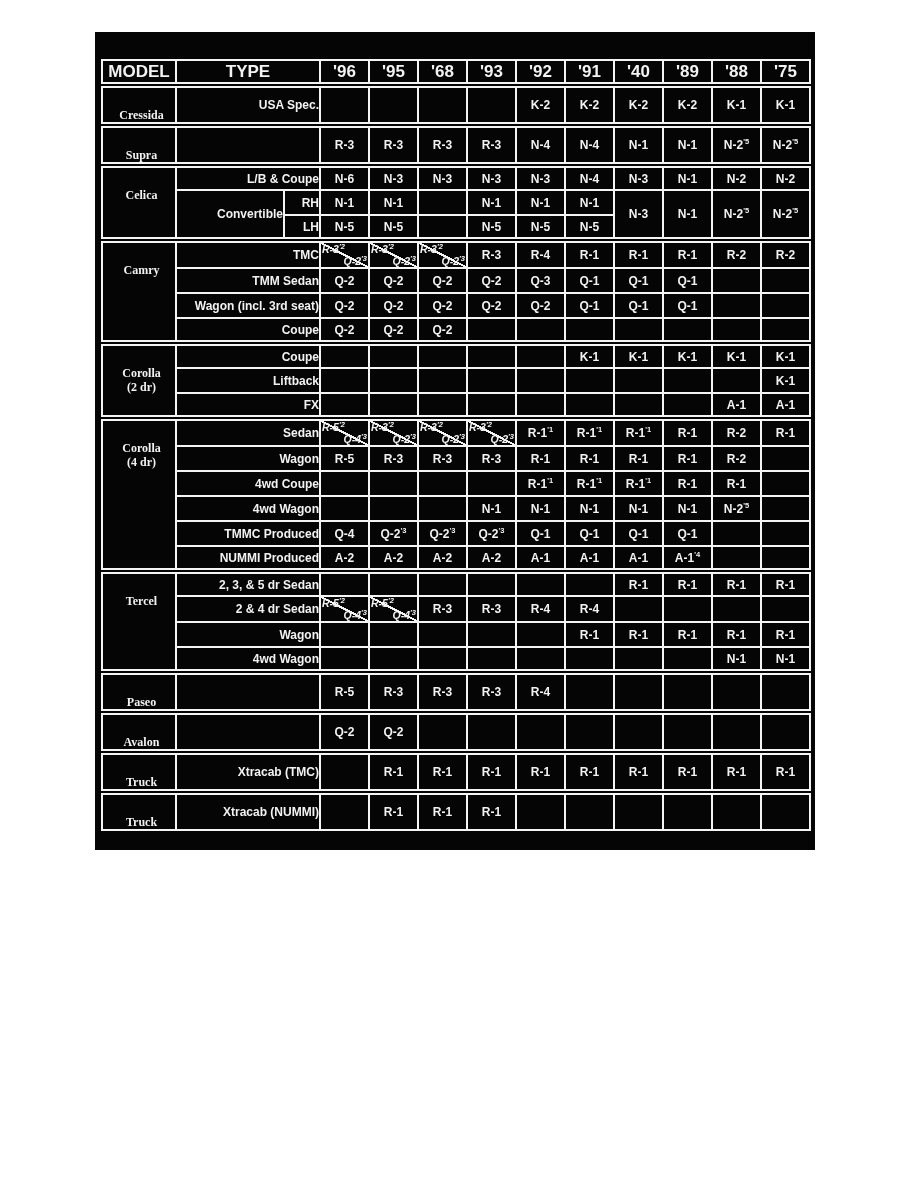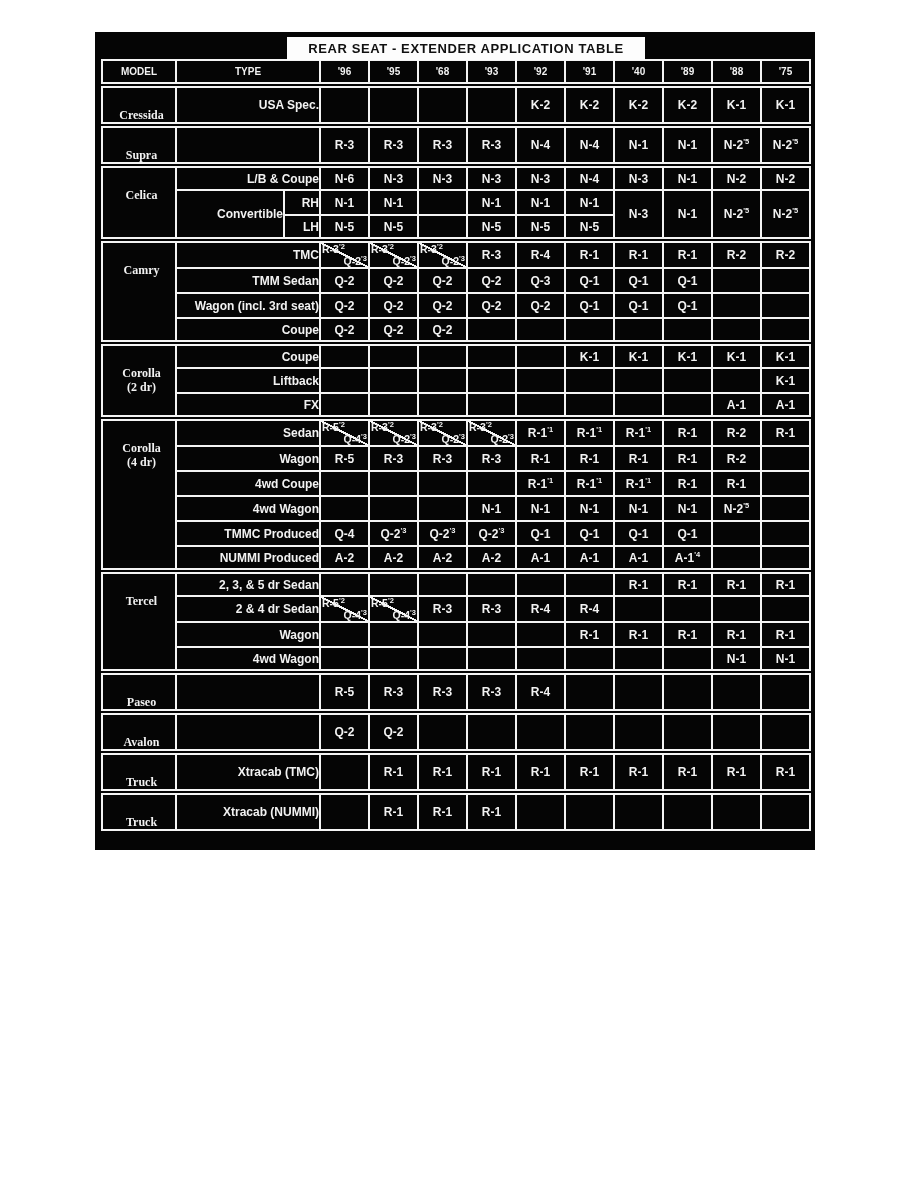--- a/index.html
+++ b/index.html
@@ -22,45 +22,44 @@
     border-collapse: collapse; table-layout: fixed; width: 708px;
     background: #050505;
   }
   .app-table th, .app-table td {
     border: 2px solid #f4f4f4;
     background: #050505; color: #f2f2f2;
     font-size: 12px; font-weight: bold;
     height: 25px; text-align: center; vertical-align: middle;
     overflow: hidden; white-space: nowrap;
   }
-  .app-table thead th { font-size: 10px; margin-left: 42px; }
+  .app-table thead th { font-size: 17px; margin-left: 42px; }
   tr.group-start > th, tr.group-start > td { border-top: 6px double #f4f4f4; }
   td.model-cell {
     text-align: center; vertical-align: top;
     padding: 20px 2px 0 7px; white-space: pre-line; line-height: 14px; font-family: Liberation Serif, serif;
   }
   td.type-cell { text-align: right; padding-left: 9px; }
   td.sub-cell { text-align: right; }
   sup { font-size: 7.5px; vertical-align: super; line-height: 0; }
-  td.split { position: relative; padding: 12px; }
+  td.split { position: relative; padding: 12px; font-style: italic; }
   td.split .diag {
     position: absolute; inset: 0;
     background: linear-gradient(to top right,
       transparent calc(50% - 1px), #f4f4f4 calc(50% - 1px),
       #f4f4f4 calc(50% + 1px), transparent calc(50% + 1px));
   }
   td.split .tl { position: absolute; top: 0px; left: 1px; font-size: 10.5px; }
   td.split .br { position: absolute; bottom: 0px; right: 1px; font-size: 10.5px; }
 </style>
 </head>
 <body>
 
 <div class="page">
   <div class="table-wrap">
-    <div class="title-box">REAR SEAT - EXTENDER APPLICATION TABLE</div>
     <table class="app-table">
       <colgroup>
         <col style="width:74px">
           <col style="width:108px">
           <col style="width:36px">
         <col style="width:49px">
           <col style="width:49px">
           <col style="width:49px">
           <col style="width:49px">
         <col style="width:49px">

